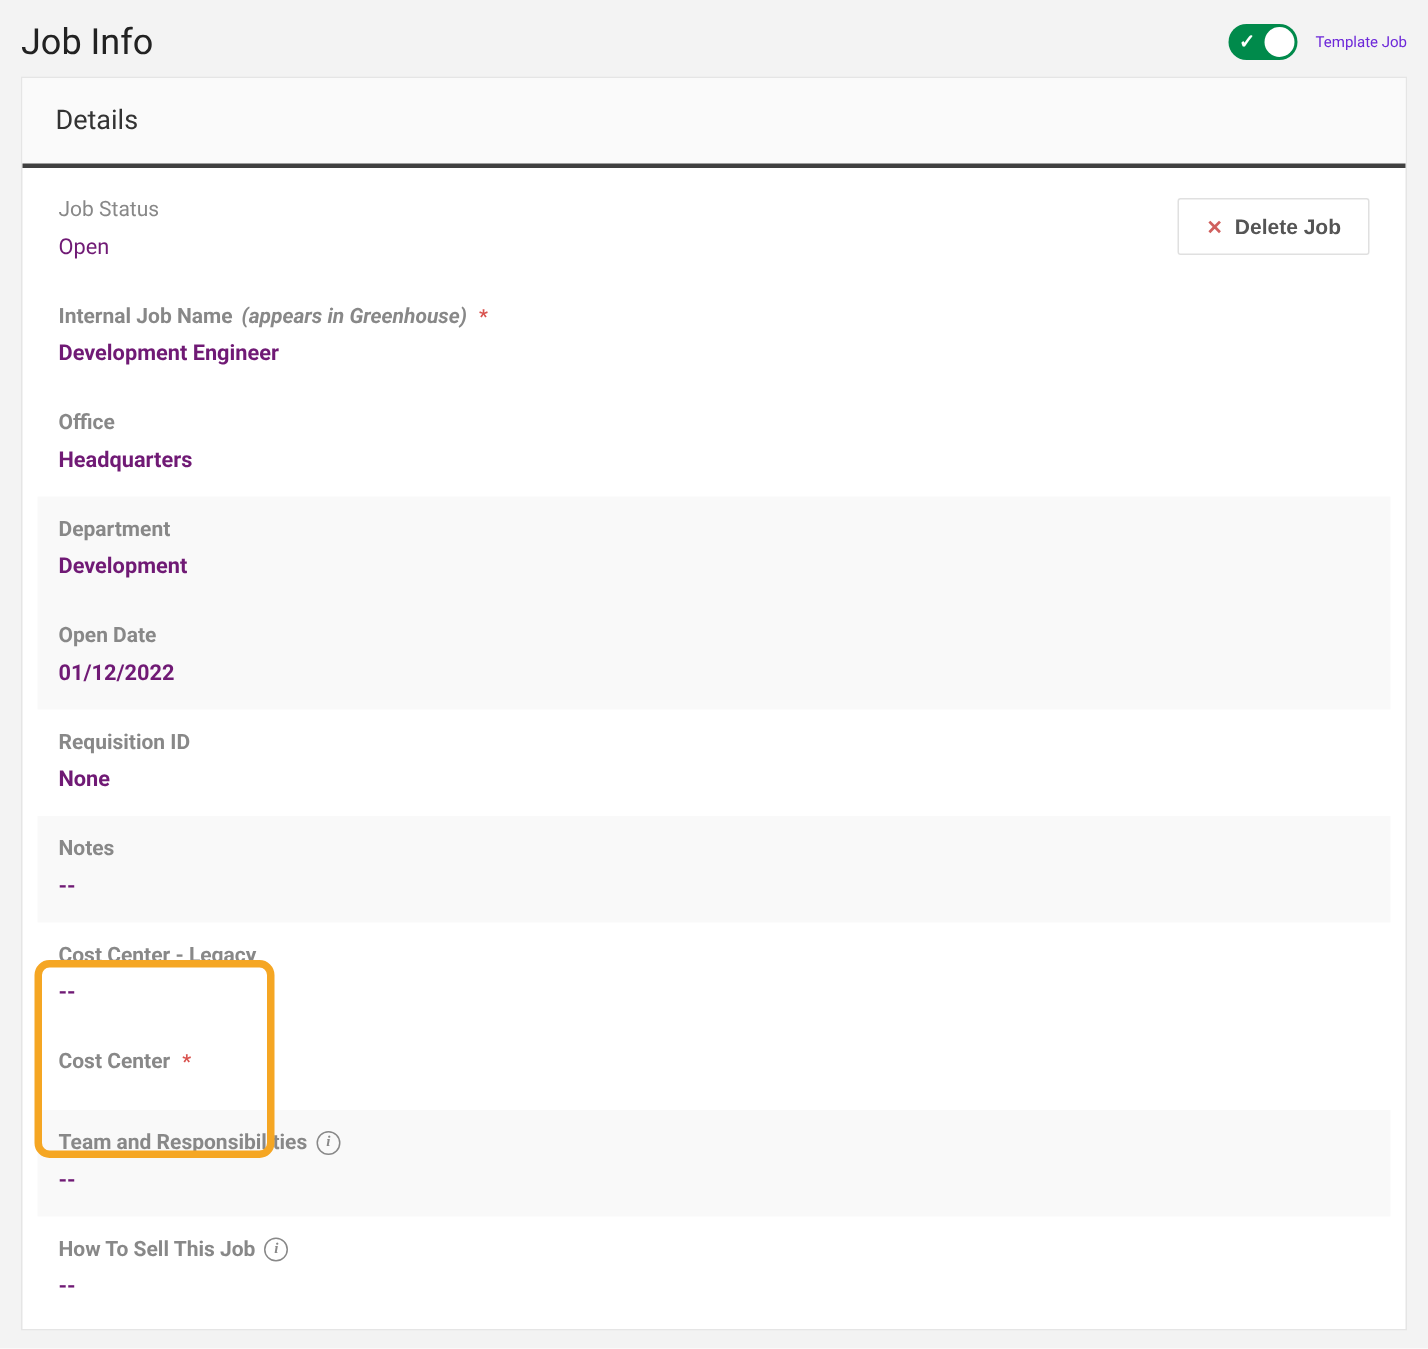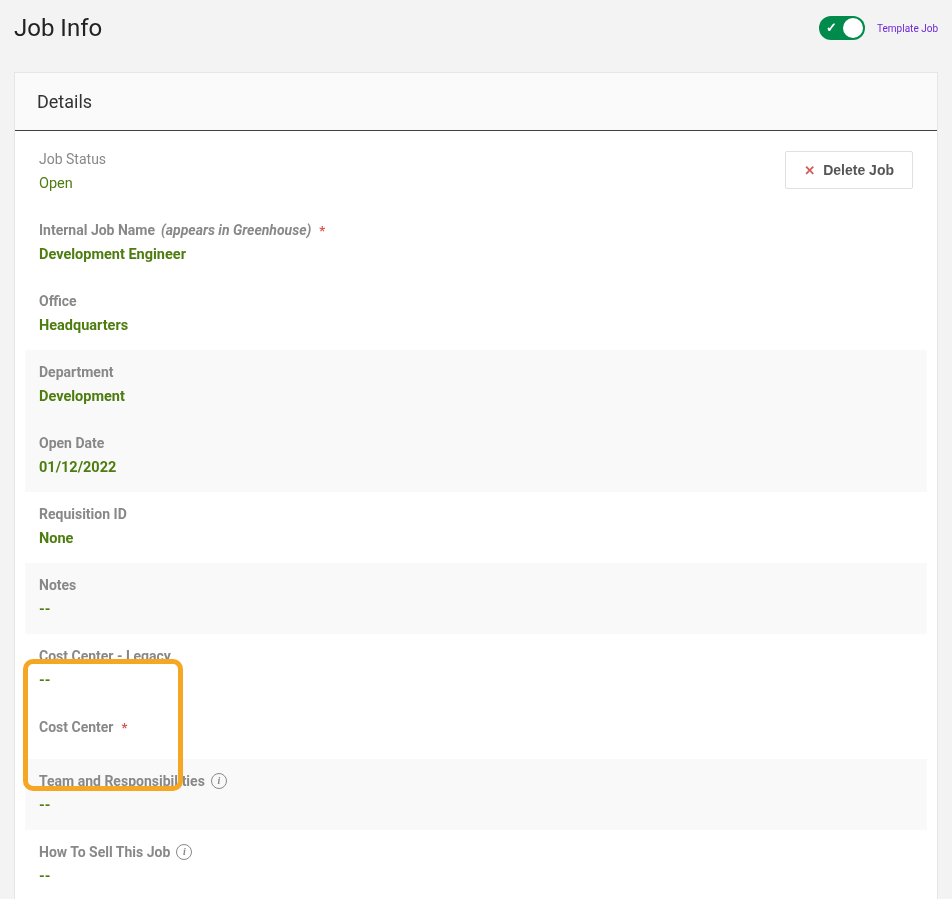--- a/index.html
+++ b/index.html
@@ -11,21 +11,21 @@
     height: 899px;
     overflow: hidden;
   }
   .page {
     padding: 14px 14px 0 14px;
   }
   .header {
     display: flex;
     justify-content: space-between;
     align-items: center;
-    margin-bottom: 30px;
+    margin-bottom: 9px;
   }
   .page-title {
     font-size: 24px;
     font-weight: 400;
     color: #222;
   }
   .template-toggle-wrap {
     display: flex;
     align-items: center;
     gap: 12px;
@@ -59,21 +59,21 @@
     font-size: 10px;
     color: #6d28d9;
   }
   .card {
     background: #fff;
     border: 1px solid #e5e5e5;
   }
   .card-header {
     padding: 18px 22px;
     background: #fafafa;
-    border-bottom: 1px solid #404040;
+    border-bottom: 3px solid #404040;
     font-size: 18px;
     color: #333;
   }
   .card-body {
     padding: 10px 10px 4px 10px;
     position: relative;
   }
   .first-row {
     display: flex;
     justify-content: flex-end;
@@ -113,21 +113,21 @@
     font-style: italic;
     color: #888;
   }
   .required-star {
     color: #d9534f;
     font-size: 13px;
     margin-left: 2px;
   }
   .field-value {
     font-size: 14.5px;
-    color: #4d7c0f;
+    color: #701a75;
   }
   .field-block {
     padding: 14px 14px 16px 14px;
     font-weight: bold;
   }
   .field-block.shaded {
     background: #f9f9f9;
   }
   .info-icon {
     display: inline-flex;

